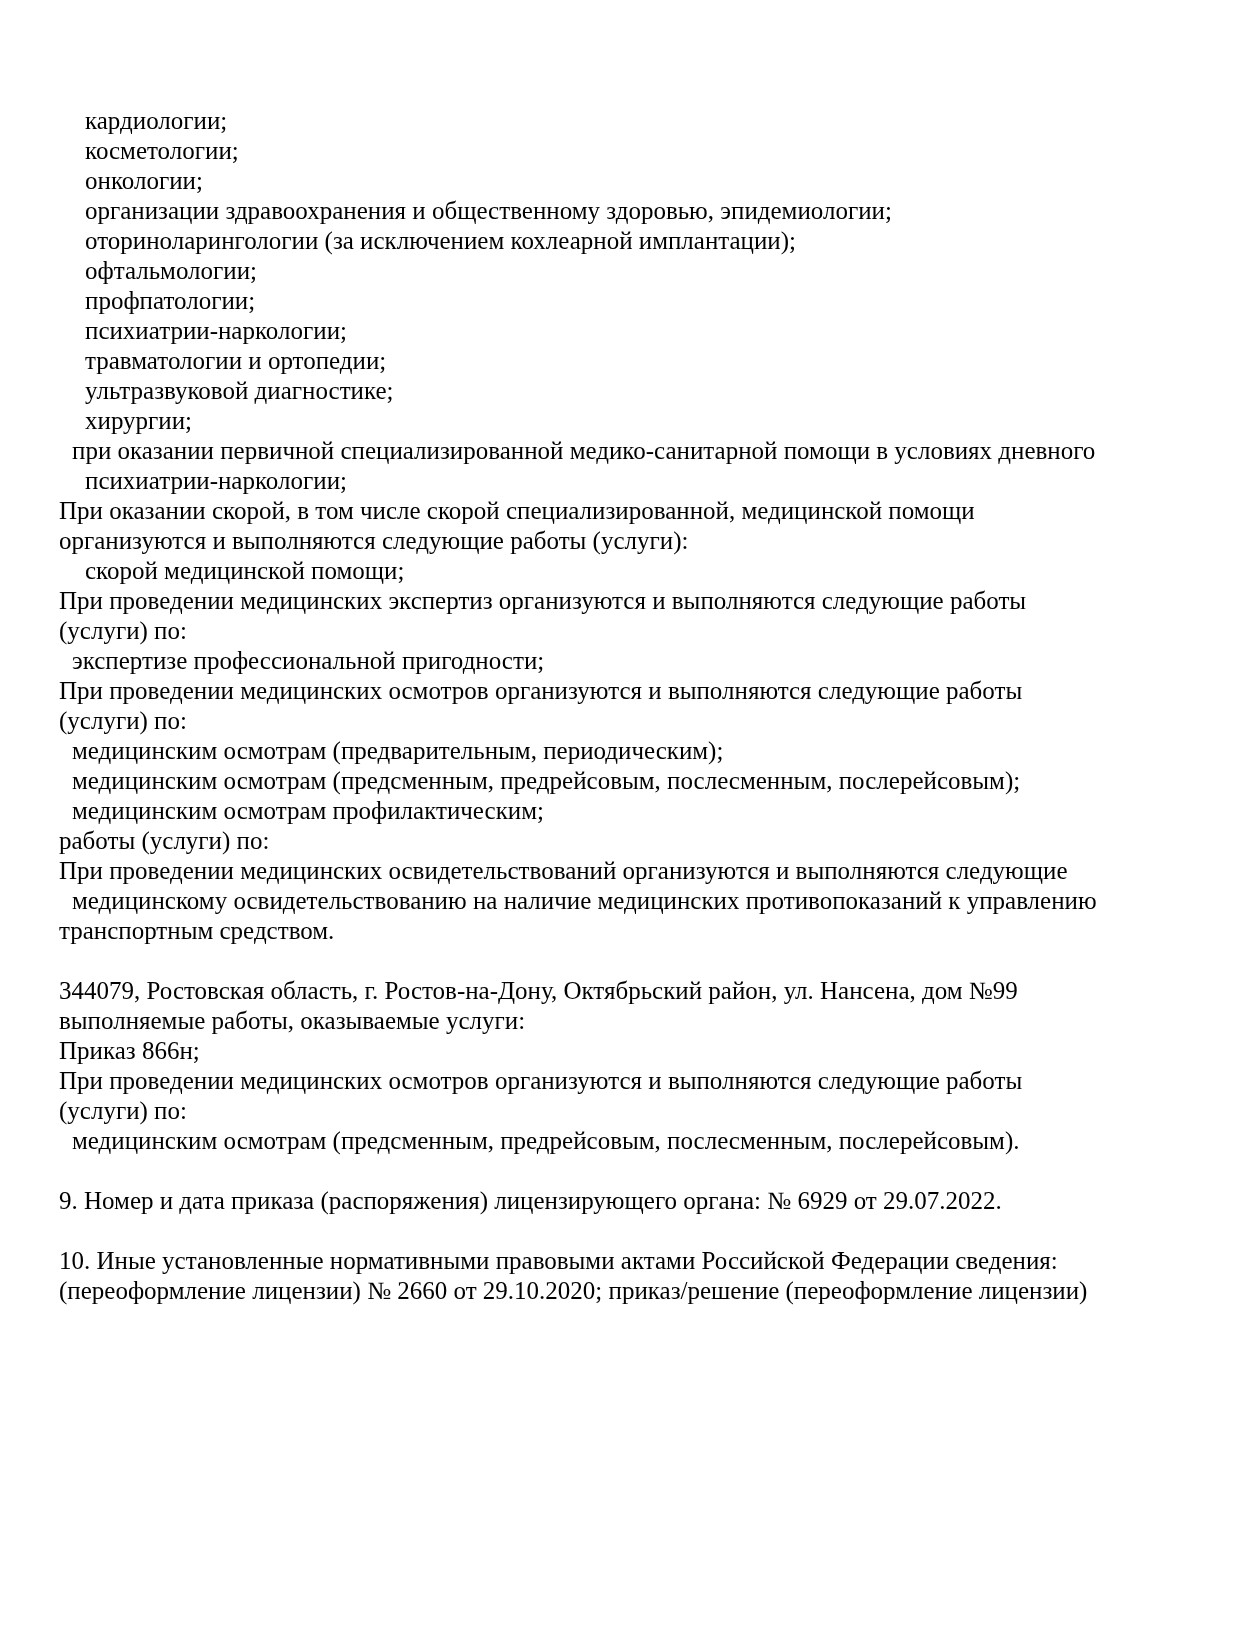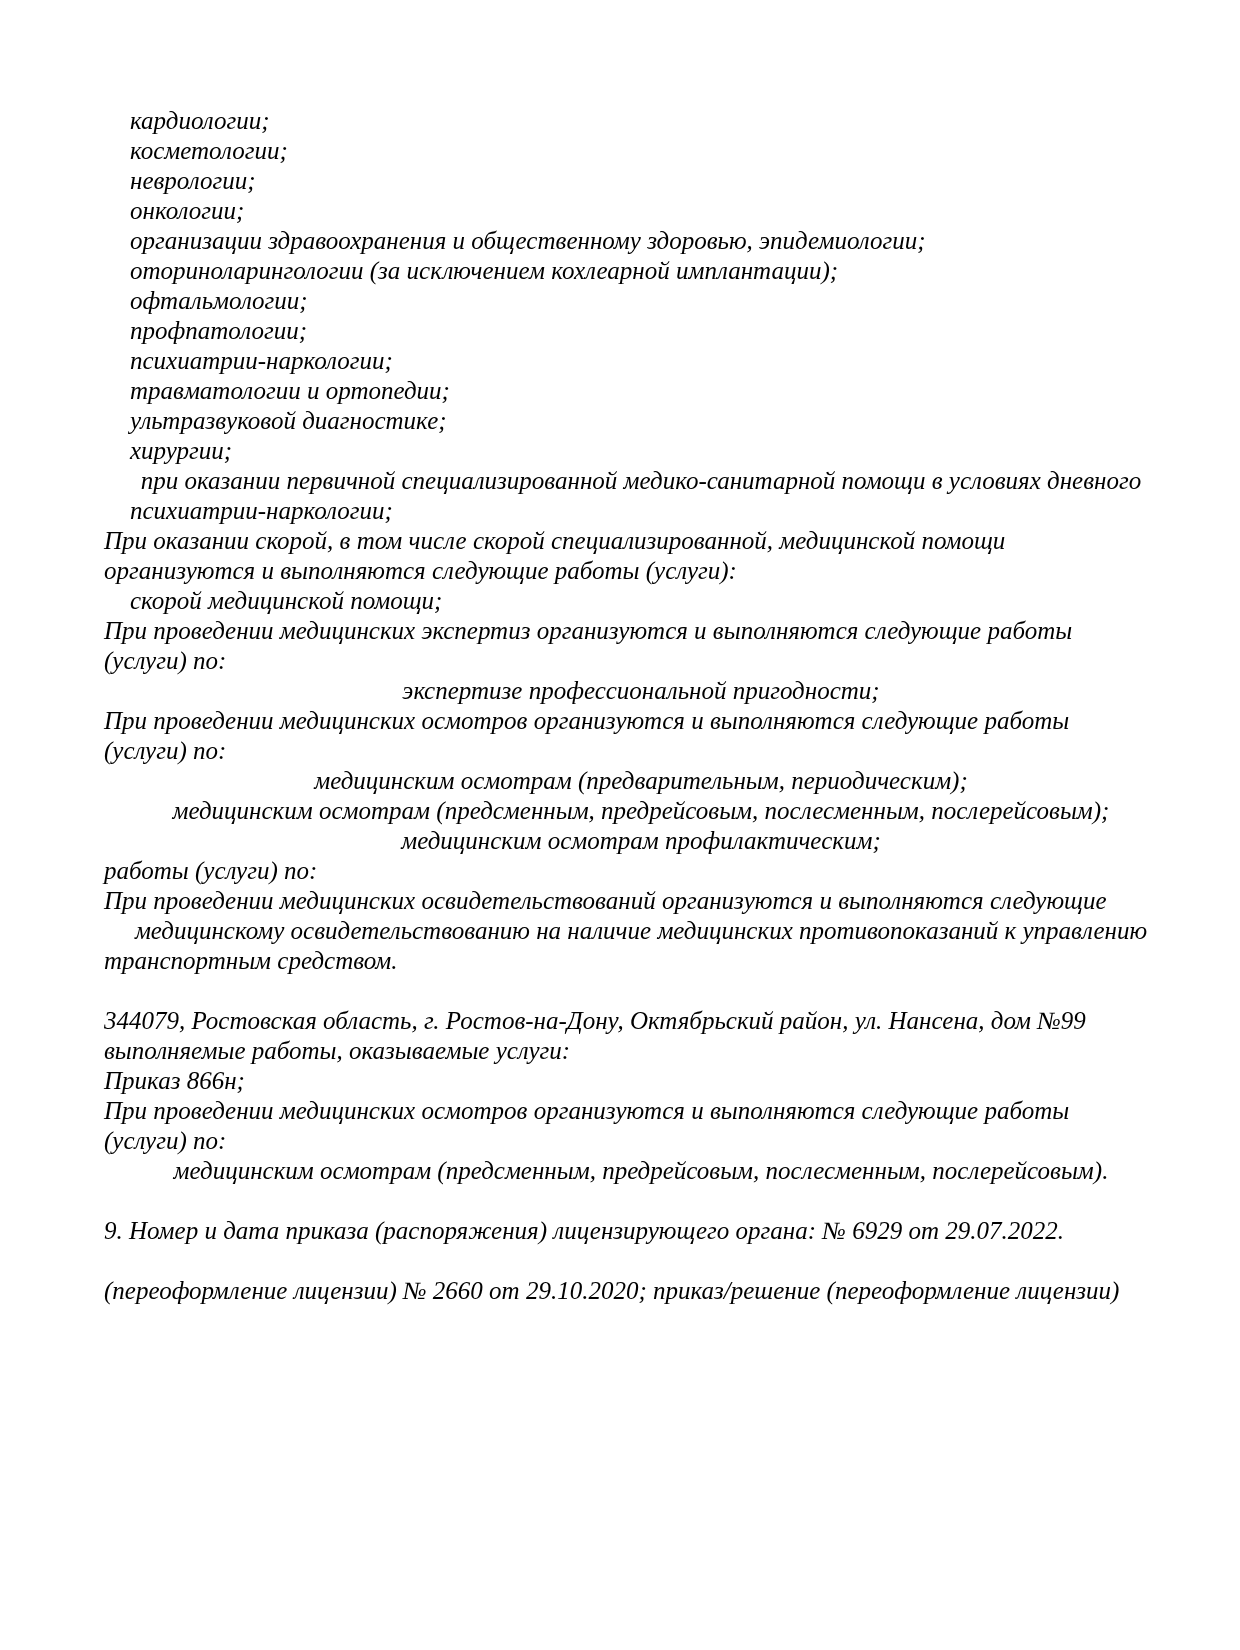--- a/index.html
+++ b/index.html
@@ -6,49 +6,47 @@
   body {
     width: 1240px;
     height: 1650px;
     background: var(--page-bg, #ffffff);
     overflow: hidden;
   }
   .page {
     box-sizing: border-box;
     width: 1240px;
     height: 1650px;
-    padding: 106px 40px 0 104px;
+    padding: 106px 40px 0 59px;
     background: var(--page-bg, #ffffff);
-    font-style: italic;
   }
   .text-block {
     width: 1061px;
   }
   .line {
     font-family: "Liberation Serif", "DejaVu Serif", serif;
     font-size: 25px;
     line-height: 30px;
     height: 30px;
     color: var(--text-color, #000000);
     white-space: pre;
   }
-  .line.indent-1 { padding-left: 13px; text-align: center; }
+  .line.indent-1 { padding-left: 13px; }
   .line.indent-2 { padding-left: 26px; }
   .line.blank { height: 30px; }
 </style>
 </head>
 <body>
 
 <div class="page">
   <div class="text-block">
   <div class="line indent-2">кардиологии;</div>
 
   <div class="line indent-2">косметологии;</div>
 
-  <div class="line indent-2">неврологии;</div>
 
   <div class="line indent-2">онкологии;</div>
 
   <div class="line indent-2">организации здравоохранения и общественному здоровью, эпидемиологии;</div>
 
   <div class="line indent-2">оториноларингологии (за исключением кохлеарной имплантации);</div>
 
   <div class="line indent-2">офтальмологии;</div>
 
   <div class="line indent-2">профпатологии;</div>
@@ -110,17 +108,18 @@
   <div class="line indent-0">(услуги) по:</div>
 
   <div class="line indent-1">медицинским осмотрам (предсменным, предрейсовым, послесменным, послерейсовым).</div>
 
   <div class="line indent-0 blank"></div>
 
   <div class="line indent-0">9. Номер и дата приказа (распоряжения) лицензирующего органа: № 6929 от 29.07.2022.</div>
 
   <div class="line indent-0 blank"></div>
 
+  <div class="line indent-0">10. Иные установленные нормативными правовыми актами Российской Федерации сведения:</div>
 
 
   <div class="line indent-0">(переоформление лицензии) № 2660 от 29.10.2020; приказ/решение (переоформление лицензии)</div>
 </div>
 </div>
 
 </body></html>

